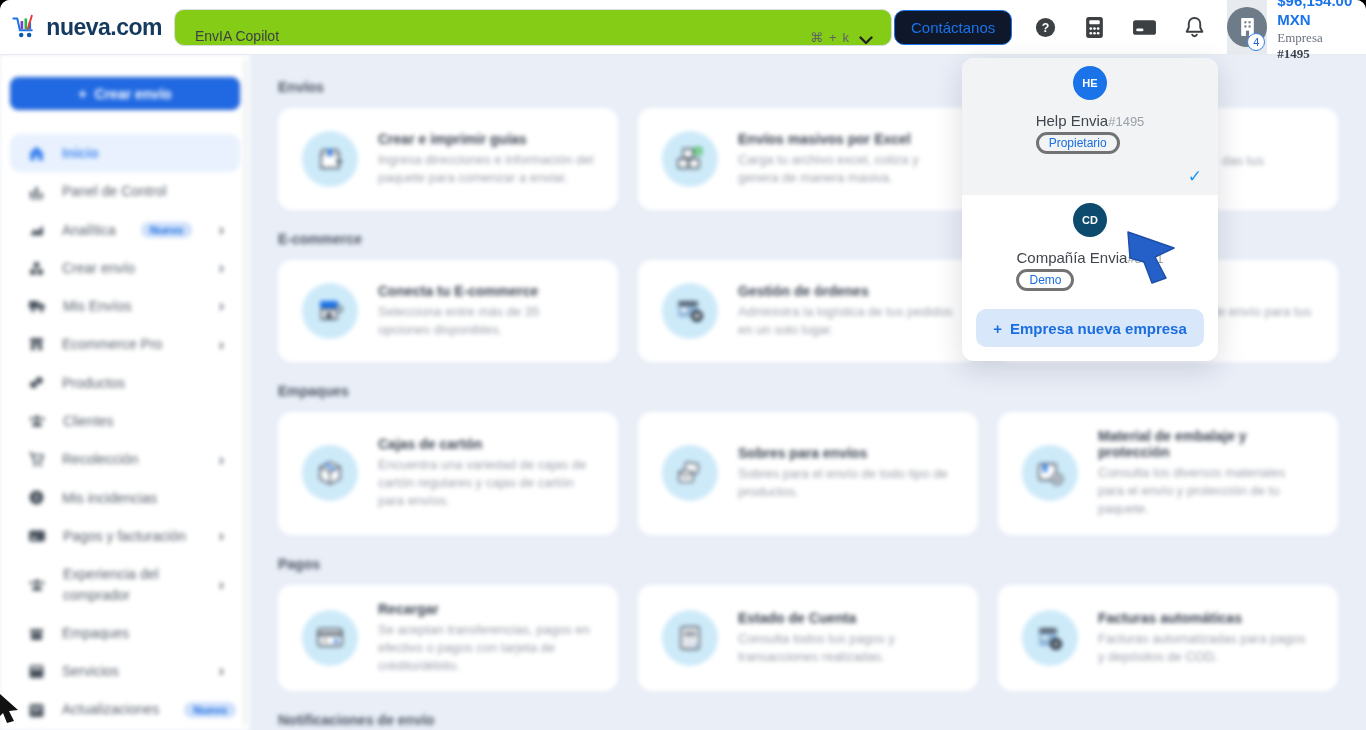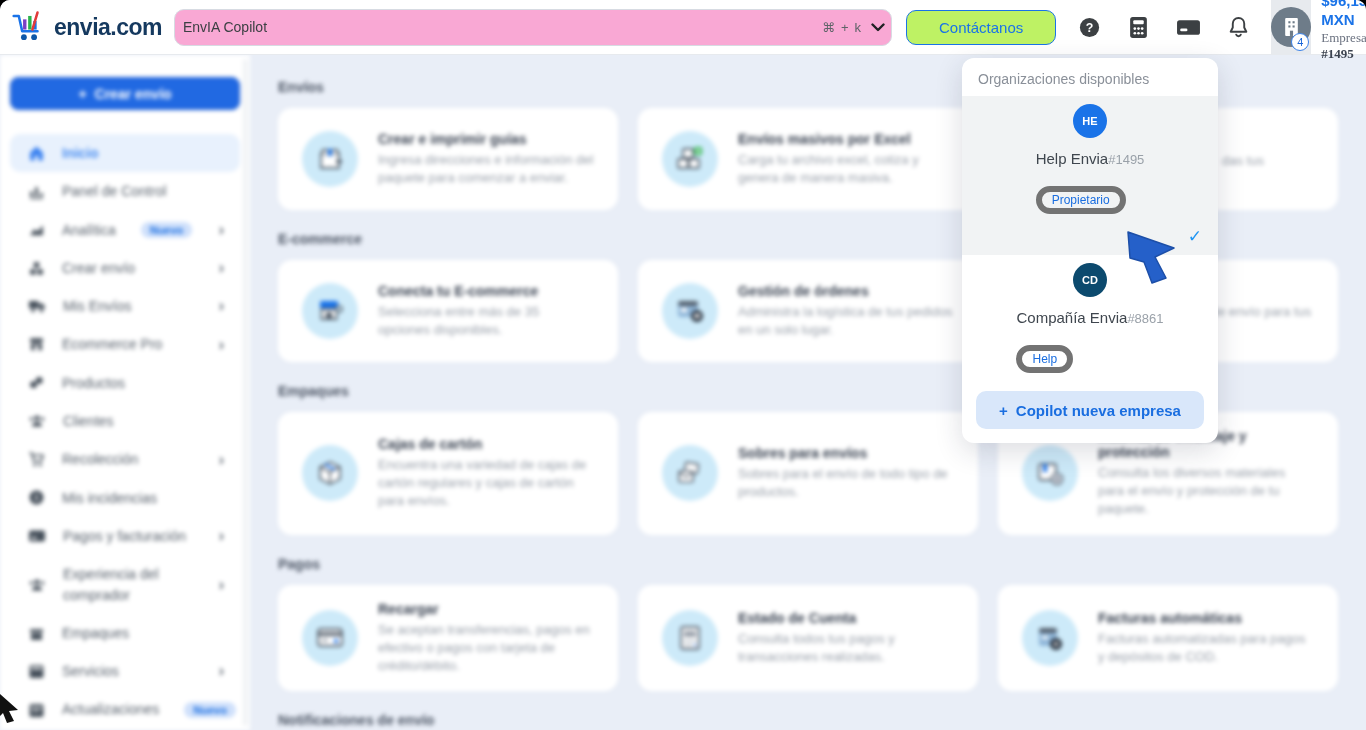--- a/index.html
+++ b/index.html
@@ -4,27 +4,27 @@
 <style>
   html,body{margin:0;padding:0;background:#000;}
   *{box-sizing:border-box;}
   .app{position:relative;width:1366px;height:730px;background:#e9eef7;overflow:hidden;
        font-family:"Liberation Sans","DejaVu Sans",sans-serif;border-radius:10px 10px 0 0;}
   
   .header{position:absolute;top:0;left:0;right:0;height:55px;background:#fff;z-index:30;
           display:flex;align-items:center;padding:0 12px;border-bottom:1px solid #e7eaee;}
   .logo{display:flex;align-items:center;gap:8px;width:150px;flex-shrink:0;}
   .logo-text{font-size:23px;font-weight:bold;color:#15395f;letter-spacing:-.5px;}
-  .search{flex:0 0 718px;height:37px;border:1px solid #d7dbe2;border-radius:10px;background:#f9a8d4;
-          display:flex;align-items:center;padding:0 6px;margin-left:12px;}
+  .search{flex:0 0 718px;height:37px;border:1px solid #d7dbe2;border-radius:10px;background:#84cc16;
+          display:flex;align-items:flex-end;padding:0 18px;margin-left:12px;}
   .search input{border:none;outline:none;flex:1;font-size:14px;color:#3c4043;background:transparent;
           font-family:inherit;}
   .kbd{color:#5f6368;font-size:13px;display:flex;align-items:center;gap:6px;margin-right:10px;}
-  .contact-btn{margin-left:14px;border:1.5px solid #1a73e8;color:#1a73e8;background:#bef264;border-radius:10px;
-          padding:8px 32px;font-size:15px;font-weight:500;cursor:pointer;font-family:inherit;white-space:nowrap;}
+  .contact-btn{margin-left:2px;border:1.5px solid #1a73e8;color:#1a73e8;background:#0f172a;border-radius:10px;
+          padding:8px 16px;font-size:15px;font-weight:500;cursor:pointer;font-family:inherit;white-space:nowrap;}
   .hicons{display:flex;align-items:center;gap:27px;margin-left:22px;color:#3c4043;}
   .avatar-wrap{margin-left:22px;width:56px;height:55px;background:#e7eaee;display:flex;align-items:center;
           justify-content:center;position:relative;cursor:pointer;}
   .avatar{width:40px;height:40px;border-radius:50%;background:#6e7c89;display:flex;align-items:center;justify-content:center;}
   .avatar-badge{position:absolute;right:2px;bottom:4px;width:18px;height:18px;border-radius:50%;background:#fff;
           border:1.5px solid #3b82e8;color:#1a66d9;font-size:11px;display:flex;align-items:center;justify-content:center;}
   .balance-wrap{margin-left:10px;line-height:1.25;}
   .balance{color:#1a73e8;font-size:15px;font-weight:bold;}
   .company{font-size:13px;color:#6b7280;font-family:Liberation Serif, serif;}
   .company b{color:#3c4350;font-weight:600;}
@@ -58,21 +58,21 @@
           box-shadow:0 8px 28px rgba(30,40,60,.16);overflow:hidden;padding-bottom:12px;}
   .dd-title{padding:13px 16px 9px;font-size:14px;color:#8a9099;}
   .dd-item{display:flex;align-items:center;padding:8px 16px;gap:12px;cursor:pointer;flex-direction:column;}
   .dd-item.selected{background:#f1f3f4;}
   .dd-avatar{width:34px;height:34px;border-radius:50%;display:flex;align-items:center;justify-content:center;
           color:#fff;font-size:11px;font-weight:bold;flex-shrink:0;}
   .av-blue{background:#1a73e8;} .av-salmon{background:#0c4a6e;}
   .dd-nameline{display:flex;align-items:baseline;gap:0;}
   .dd-name{font-size:15px;color:#3f464e;}
   .dd-id{font-size:13px;color:#9aa1a9;}
-  .dd-pill{display:inline-block;margin-top:19px;border:6px solid #737373;color:#1a6ee0;font-size:12px;
+  .dd-pill{display:inline-block;margin-top:3px;border:3px solid #737373;color:#1a6ee0;font-size:12px;
           border-radius:999px;padding:1px 10px;}
   .dd-check{margin-left:auto;color:#2196f3;font-size:17px;font-weight:bold;}
   .dd-add{display:flex;align-items:center;justify-content:center;gap:8px;margin:10px 14px 2px;height:38px;
           width:228px;background:#d9e7fa;border:none;border-radius:10px;color:#1a6ee0;font-size:15px;
           font-weight:bold;cursor:pointer;font-family:inherit;}
   .cursor-blue{position:absolute;left:1118px;top:226px;z-index:50;}
   .cursor-black{position:absolute;left:-2px;top:694px;z-index:50;}
   .icon-btn{cursor:pointer;display:flex;}
 </style>
 </head>
@@ -84,21 +84,21 @@
     <div class="logo">
       <svg width="40" height="38" viewBox="0 0 40 38">
         <path d="M2 6 L8 6 L12 24 L30 24" stroke="#1a73e8" stroke-width="3" fill="none" stroke-linecap="round" stroke-linejoin="round"></path>
         <rect x="13" y="10" width="4" height="12" fill="#7b3fc4"></rect>
         <rect x="19" y="6" width="4" height="16" fill="#2bb24c"></rect>
         <rect x="25" y="12" width="4" height="10" fill="#1a73e8"></rect>
         <path d="M30 2 L24 22" stroke="#e23b3b" stroke-width="3" stroke-linecap="round"></path>
         <circle cx="14" cy="31" r="3.4" fill="#0d57a8"></circle>
         <circle cx="26" cy="31" r="3.4" fill="#0d57a8"></circle>
       </svg>
-      <span class="logo-text">envia.com</span>
+      <span class="logo-text">nueva.com</span>
     </div>
 
     <div class="search">
       <input value="EnvIA Copilot" style="">
       <span class="kbd">
         <span>⌘</span>
           <span>+</span>
           <span>k</span>
       </span>
       <svg width="14" height="9" viewBox="0 0 14 9">
@@ -489,21 +489,20 @@
 
       <div class="sec">
         <div class="sec-title">Notificaciones de envío</div>
 
       </div>
 
     </div>
   </div>
 
   <div class="dropdown">
-    <div class="dd-title">Organizaciones disponibles</div>
 
     <div class="dd-item selected">
       <div class="dd-avatar av-blue">
           <span>HE</span>
         </div>
       <div class="dd-mid">
         <div class="dd-nameline">
           <span class="dd-name">Help Envia</span>
           <span class="dd-id">#1495</span>
         </div>
@@ -514,27 +513,27 @@
 
     <div class="dd-item">
       <div class="dd-avatar av-salmon">
           <span>CD</span>
         </div>
       <div class="dd-mid">
         <div class="dd-nameline">
           <span class="dd-name">Compañía Envia</span>
           <span class="dd-id">#8861</span>
         </div>
-        <span class="dd-pill">Help</span>
+        <span class="dd-pill">Demo</span>
       </div>
     </div>
 
     <button class="dd-add">
       <span>+</span>
-      <span>Copilot nueva empresa</span>
+      <span>Empresa nueva empresa</span>
     </button>
   </div>
 
   <svg class="cursor-blue" width="70" height="62" viewBox="0 0 70 62">
     <path d="M10 6 L56 22 L37 31 L48 52 L34 57 L26 36 L12 32 Z" fill="#2560c9" stroke="#1d4fa8" stroke-width="1.5" stroke-linejoin="round"></path>
   </svg>
 
   <svg class="cursor-black" width="26" height="36" viewBox="0 0 26 36">
     <path d="M2 0 L20 16 L11 17 L16 27 L9 29 L5 19 L2 22 Z" fill="#111"></path>
   </svg>

